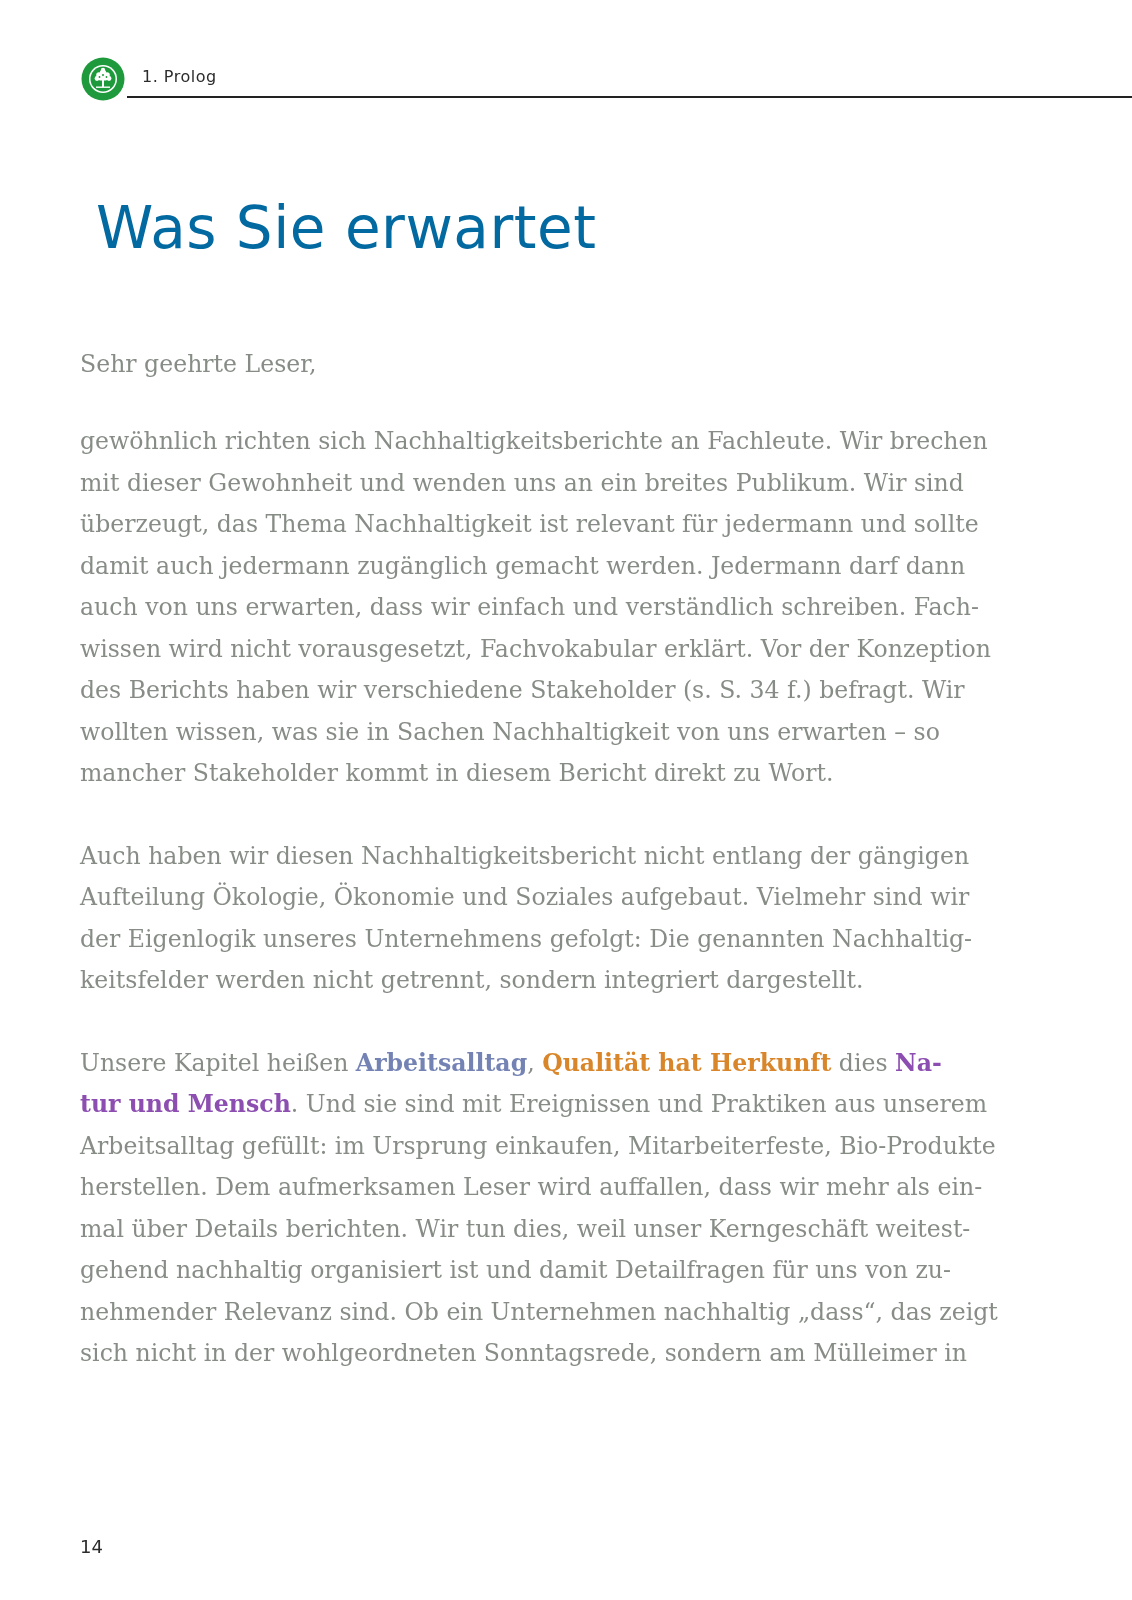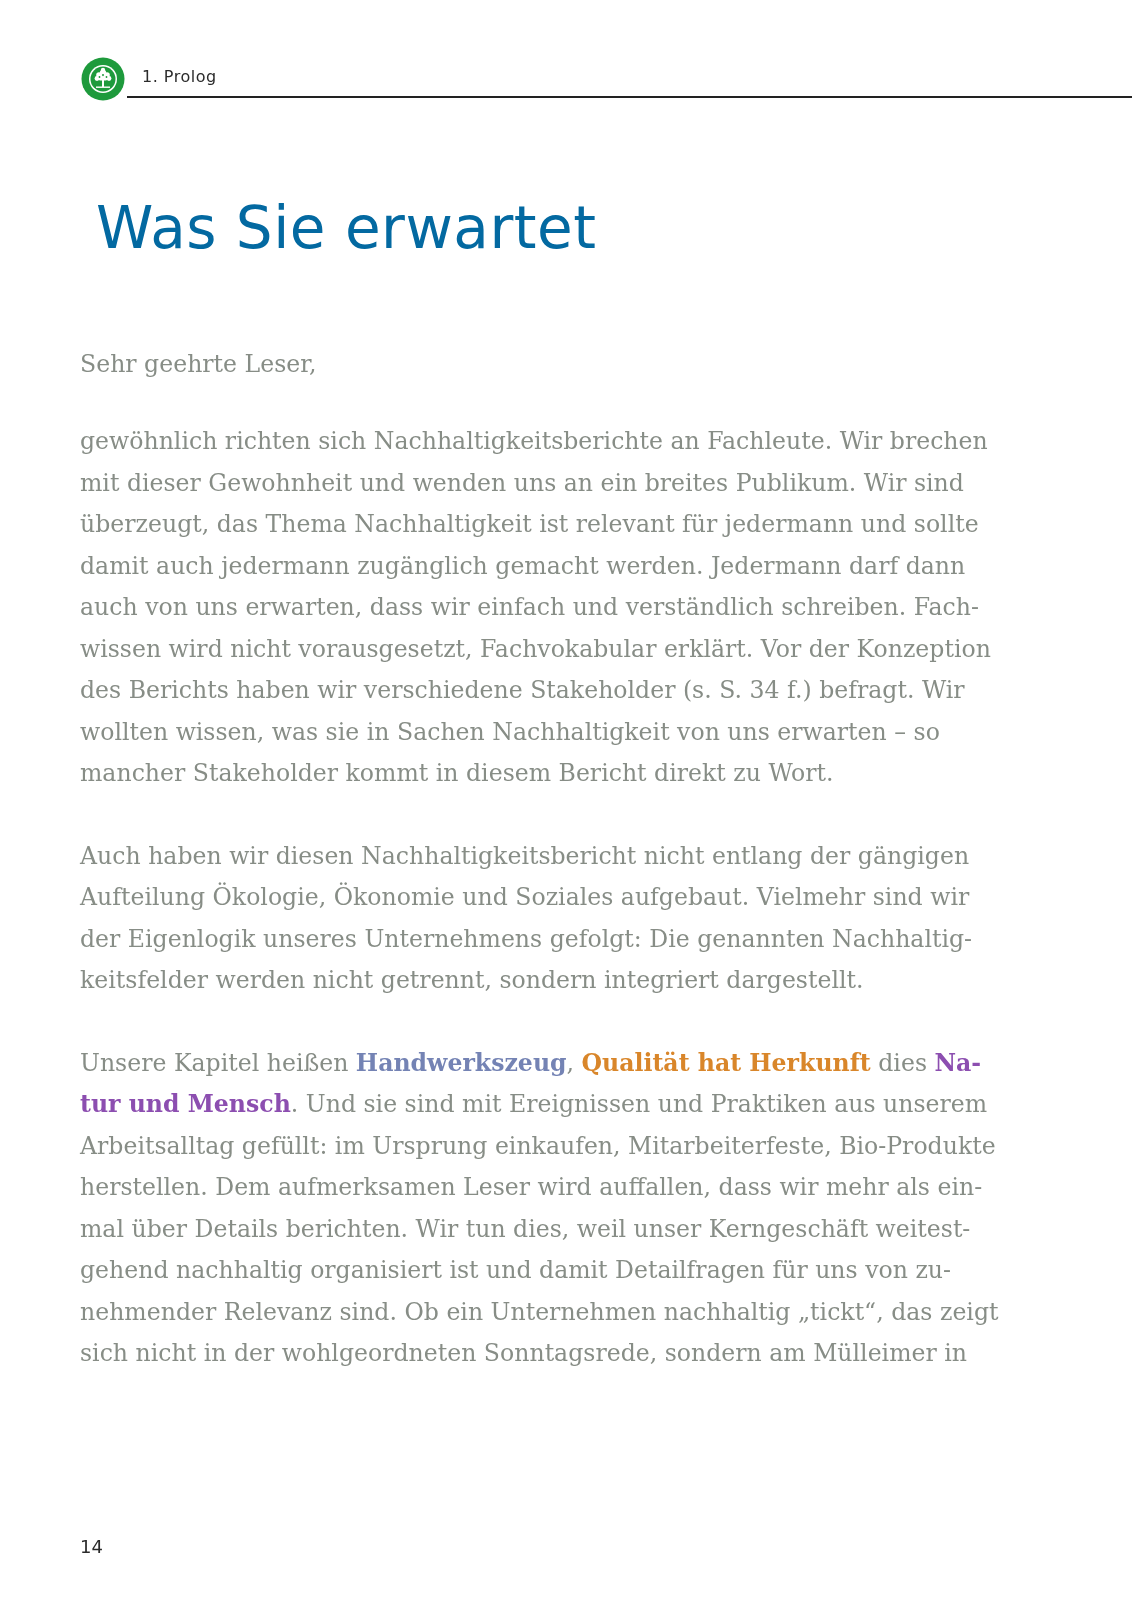--- a/index.html
+++ b/index.html
@@ -66,24 +66,24 @@
   </div>
 
   <div class="para">
     <span class="line">Auch haben wir diesen Nachhaltigkeitsbericht nicht entlang der gängigen</span>
     <span class="line">Aufteilung Ökologie, Ökonomie und Soziales aufgebaut. Vielmehr sind wir</span>
     <span class="line">der Eigenlogik unseres Unternehmens gefolgt: Die genannten Nachhaltig-</span>
     <span class="line">keitsfelder werden nicht getrennt, sondern integriert dargestellt.</span>
   </div>
 
   <div class="para">
-    <span class="line"><span>Unsere Kapitel heißen </span><span class="hl-blue">Handwerkszeug</span><span>, </span><span class="hl-orange">Qualität hat Herkunft</span><span> dies </span><span class="hl-purple">Na-</span></span>
+    <span class="line"><span>Unsere Kapitel heißen </span><span class="hl-blue">Arbeitsalltag</span><span>, </span><span class="hl-orange">Qualität hat Herkunft</span><span> dies </span><span class="hl-purple">Na-</span></span>
     <span class="line"><span class="hl-purple">tur und Mensch</span><span>. Und sie sind mit Ereignissen und Praktiken aus unserem</span></span>
     <span class="line">Arbeitsalltag gefüllt: im Ursprung einkaufen, Mitarbeiterfeste, Bio-Produkte</span>
     <span class="line">herstellen. Dem aufmerksamen Leser wird auffallen, dass wir mehr als ein-</span>
     <span class="line">mal über Details berichten. Wir tun dies, weil unser Kerngeschäft weitest-</span>
     <span class="line">gehend nachhaltig organisiert ist und damit Detailfragen für uns von zu-</span>
-    <span class="line">nehmender Relevanz sind. Ob ein Unternehmen nachhaltig „tickt“, das zeigt</span>
+    <span class="line">nehmender Relevanz sind. Ob ein Unternehmen nachhaltig „dass“, das zeigt</span>
     <span class="line">sich nicht in der wohlgeordneten Sonntagsrede, sondern am Mülleimer in</span>
   </div>
 </div>
 
 <div class="page-number">14</div>
 
 </body></html>

